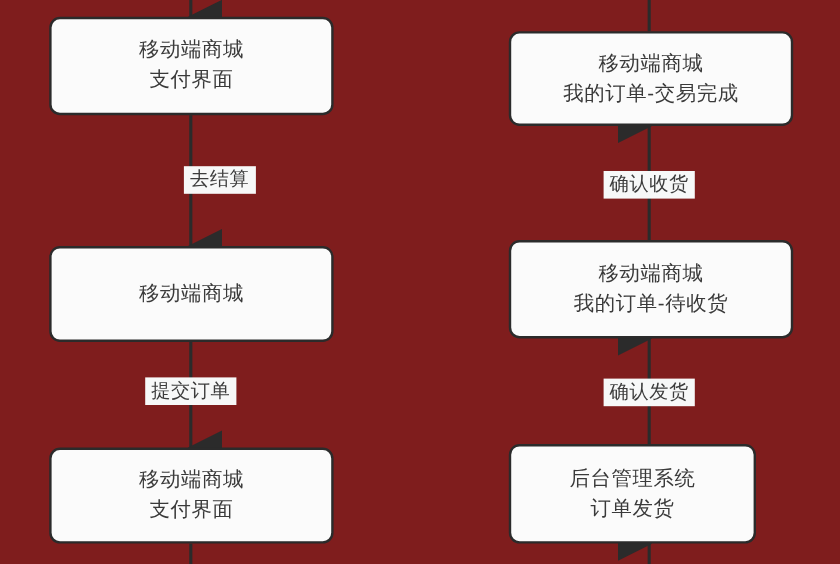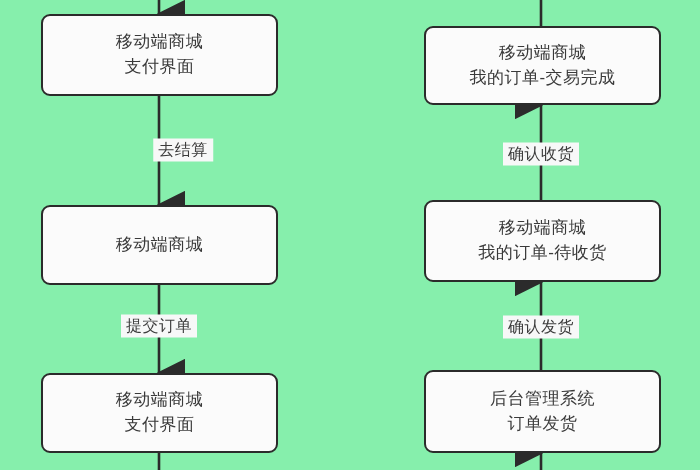--- a/index.html
+++ b/index.html
@@ -11,21 +11,21 @@
     width: 700px;
     height: 470px;
     background: #f7f8f8;
     font-family: "Liberation Sans", "DejaVu Sans", sans-serif;
     overflow: hidden;
   }
   #canvas {
     position: relative;
     width: 700px;
     height: 470px;
-    background: #86efac;
+    background: #7f1d1d;
   }
   #edge-layer {
     position: absolute;
     left: 0;
     top: 0;
     width: 700px;
     height: 470px;
     pointer-events: none;
   }
   .node {
@@ -127,21 +127,21 @@
   <div class="node" style="left:424px; top:26px; width:237px; height:79px;">
     <span class="node-line">移动端商城</span>
     <span class="node-line">我的订单-交易完成</span>
   </div>
 
   <div class="node" style="left:424px; top:200px; width:237px; height:82px;">
     <span class="node-line">移动端商城</span>
     <span class="node-line">我的订单-待收货</span>
   </div>
 
-  <div class="node" style="left:424px; top:370px; width:237px; height:83px;">
+  <div class="node" style="left:424px; top:370px; width:206px; height:83px;">
     <span class="node-line">后台管理系统</span>
     <span class="node-line">订单发货</span>
   </div>
 
   <div class="edge-label" style="left:159px; top:150px;margin-left:24px;">去结算</div>
 
   <div class="edge-label" style="left:159px; top:326px;text-align:right;">提交订单</div>
 
   <div class="edge-label" style="left:541px; top:154px;">确认收货</div>
 

